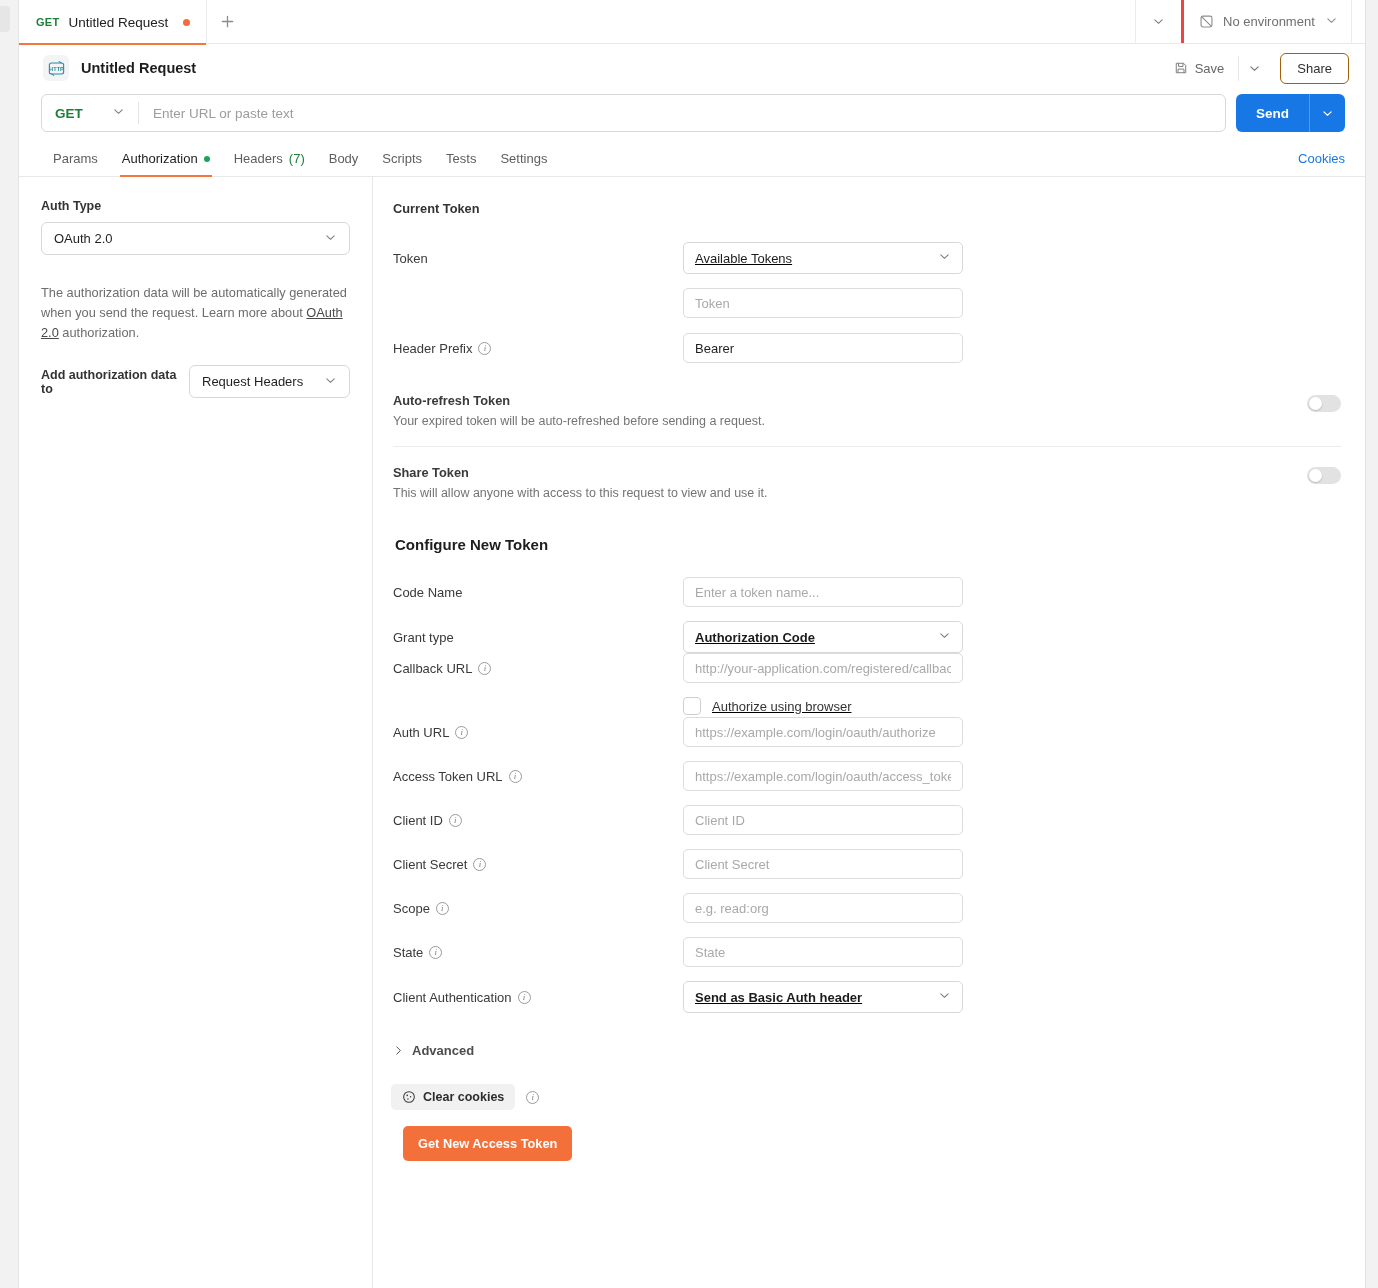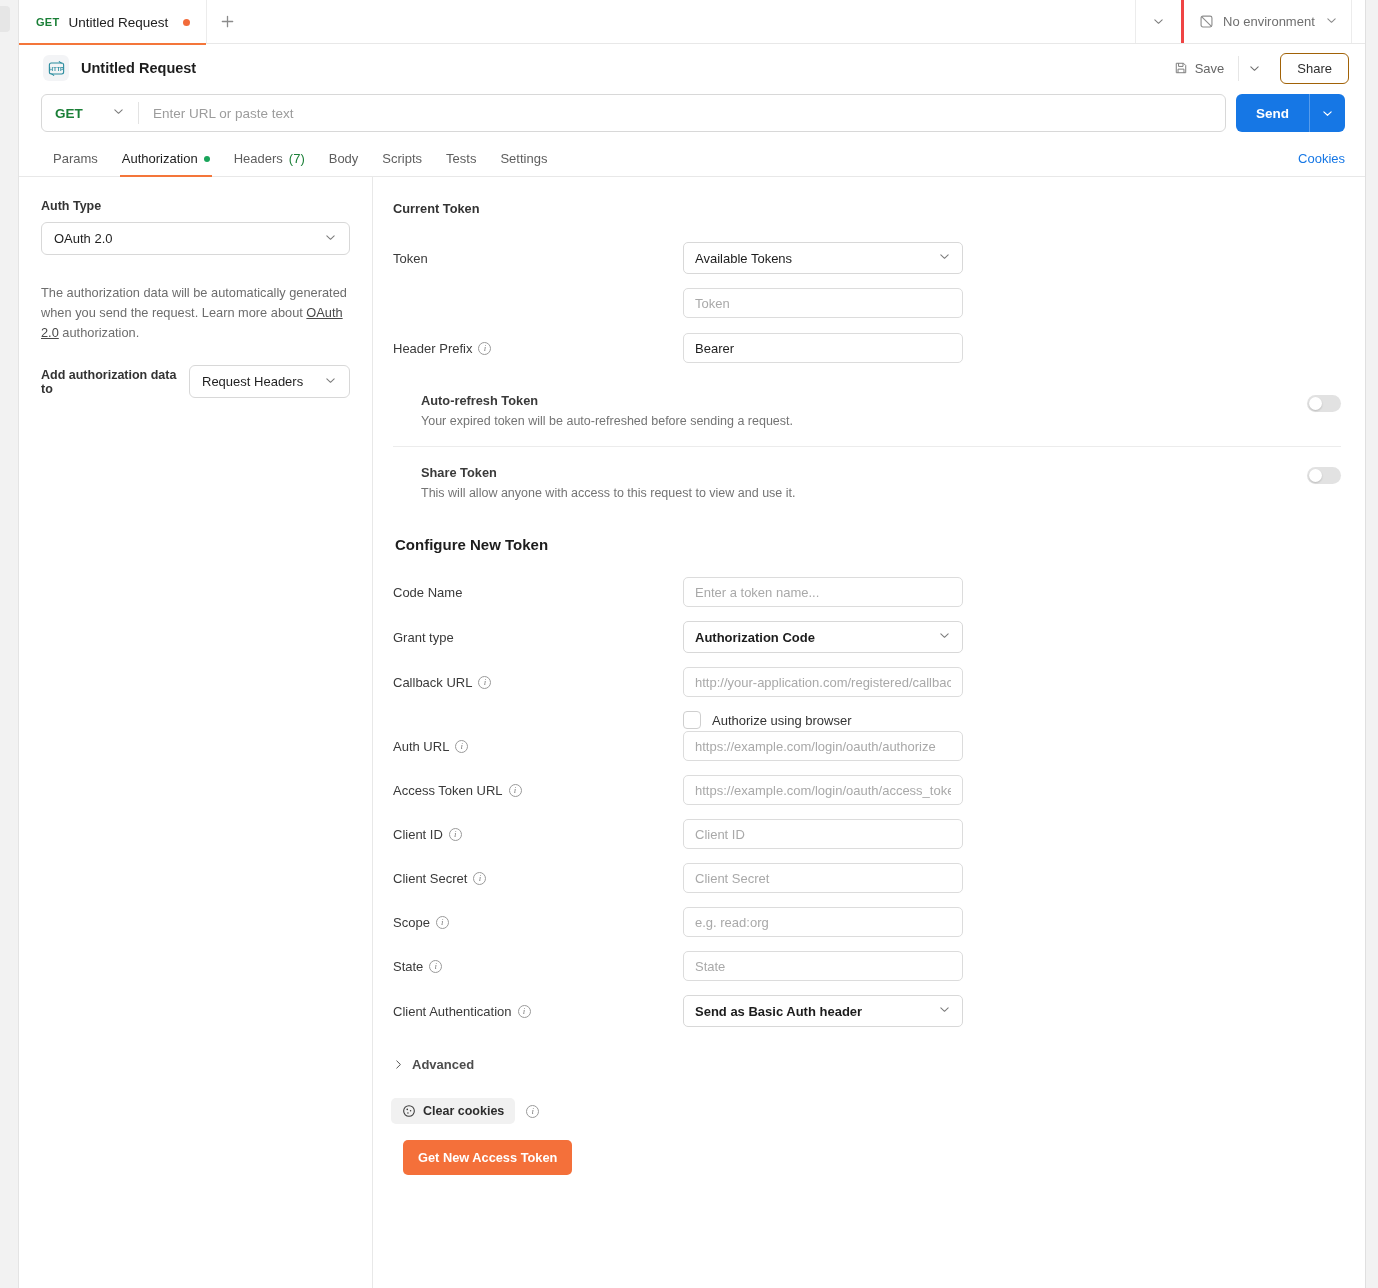--- a/index.html
+++ b/index.html
@@ -186,21 +186,21 @@
   
   .section-head-sm { font-size: 12.8px; font-weight: 700; color: #333; margin: 2px 0 0 6px; }
   .section-head-lg { font-size: 15px; font-weight: 700; color: #1d1d1d; margin: 0 0 0 8px; }
   .row {
     display: flex; align-items: center; margin-top: 0;
   }
   .row .lbl {
     width: 296px; font-size: 13px; color: #3a3a3a;
     display: flex; align-items: center; gap: 6px; padding-left: 6px;
   }
-  .ctl { width: 336px; }
+  .ctl { width: 336px; text-decoration: underline; }
   .text-input {
     width: 280px; height: 30px; border: 1px solid #dcdcdc; border-radius: 5px;
     padding: 0 11px; font-size: 13px; color: #1f1f1f; outline: none; background: #fff;
     font-family: "Liberation Sans", sans-serif;
   }
   .text-input::placeholder { color: #a9a9a9; }
   .ctl-select {
     width: 280px; height: 32px; border: 1px solid #d8d8d8; border-radius: 5px;
     display: flex; align-items: center; padding: 0 11px; background: #fff;
     font-size: 13px; color: #1c1c1c; font-weight: 700; cursor: pointer;
@@ -208,21 +208,21 @@
   .ctl-select .sel-caret { margin-left: auto; color: #7b7b7b; font-weight: 400; }
   .info-i {
     display: inline-flex; align-items: center; justify-content: center;
     width: 13px; height: 13px; border: 1px solid #9a9a9a; border-radius: 50%;
     font-size: 9px; color: #7e7e7e; font-style: italic; line-height: 1;
     font-family: "Liberation Serif", serif;
   }
   .toggle-row {
     display: flex; align-items: flex-start; padding: 0 8px 0 6px;
   }
-  .toggle-row .tr-texts { flex: 1; margin-left: 28px; }
+  .toggle-row .tr-texts { flex: 1; }
   .tr-title { font-size: 12.8px; font-weight: 700; color: #3a3a3a; }
   .tr-desc { font-size: 12.5px; color: #747474; margin-top: 6px; }
   .toggle {
     width: 34px; height: 17px; border-radius: 9px; background: #e2e2e2;
     position: relative; flex: none; margin-top: 2px; cursor: pointer;
   }
   .toggle .knob {
     position: absolute; left: 2px; top: 2px; width: 13px; height: 13px;
     border-radius: 50%; background: #ffffff;
     box-shadow: 0 1px 2px rgba(0,0,0,.18);
@@ -480,21 +480,21 @@
               <span class="sel-caret">
                 <svg width="13" height="13" viewBox="0 0 16 16">
                   <path d="M3.5 6l4.5 4.2L12.5 6" fill="none" stroke="#7b7b7b" stroke-width="1.3" stroke-linecap="round" stroke-linejoin="round"></path>
                 </svg>
               </span>
             </div>
           </div>
         </div>
 
         
-        <div class="row" style="margin-top:14px;">
+        <div class="row" style="">
           <div class="lbl">
             <span>Callback URL</span>
             <span class="info-i">i</span>
           </div>
           <div class="ctl">
             <input class="text-input" type="text" value="" placeholder="http://your-application.com/registered/callback/url" style="">
           </div>
         </div>
 
         

